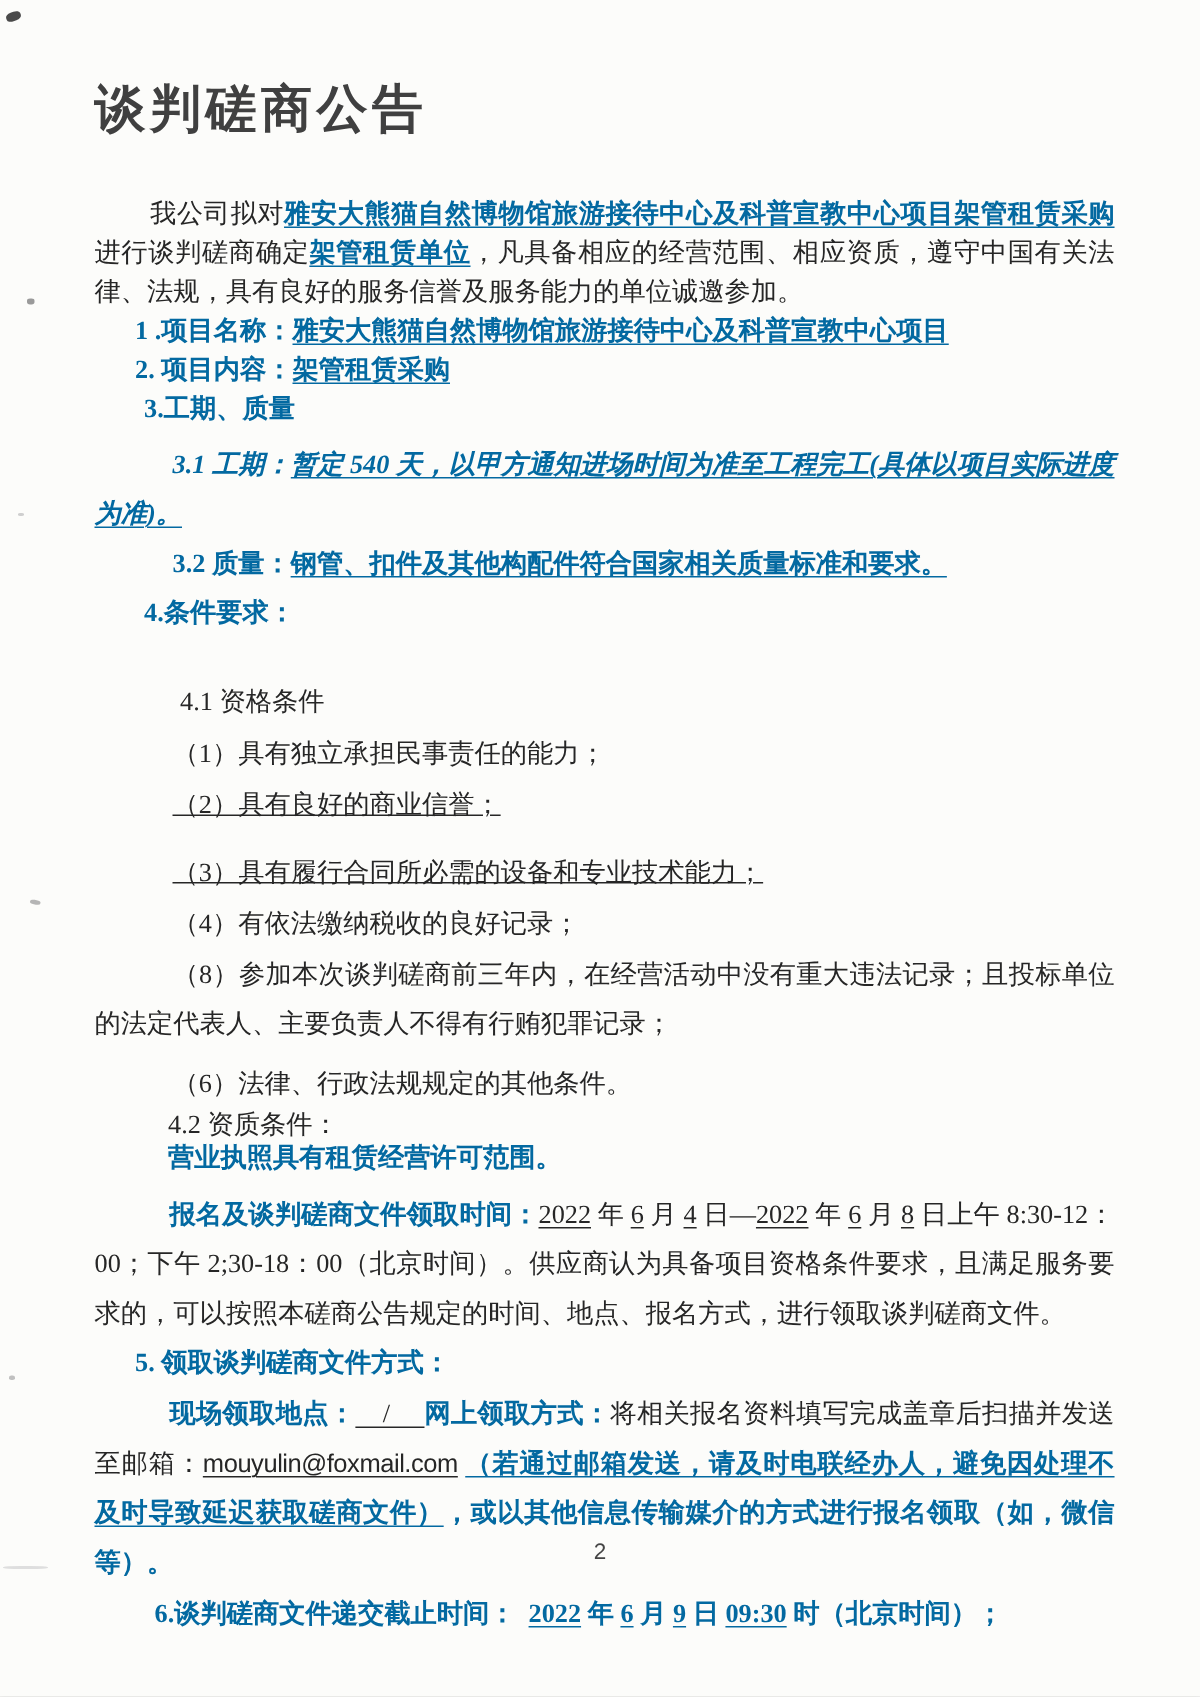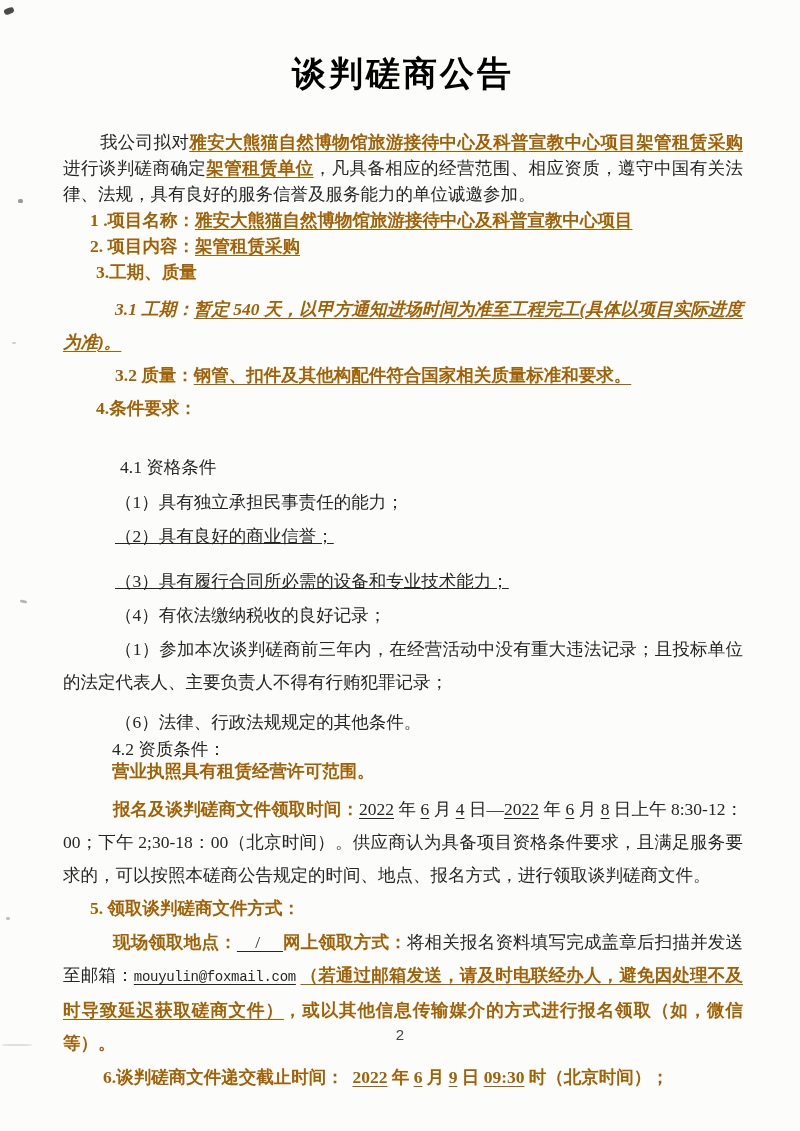--- a/index.html
+++ b/index.html
@@ -9,37 +9,36 @@
     margin:0 auto;
     background:#fcfcfa;
     font-family:"Liberation Serif","DejaVu Serif",serif;
     color:#252525;
     overflow:hidden;
     box-shadow:0 0 4px rgba(0,0,0,.15);
   }
   .content{position:absolute;left:63px;right:57px;top:0;}
   .doc-title{
     margin:52px 0 0 0;
-    text-align:center;
     font-size:34px;
     font-weight:bold;
     letter-spacing:3px;
-    color:#000000;
+    color:#404040;
     line-height:44px;
   }
   .block{
     font-size:17.5px;
     line-height:33px;
     text-align:justify;
     color:#262626;
   }
   .block.sa{line-height:26px;}
-  .b{font-weight:bold;color:#a16207;}
+  .b{font-weight:bold;color:#0369a1;}
   .u{text-decoration:underline;text-underline-offset:3px;text-decoration-thickness:1.2px;}
-  .mono{font-family:Liberation Mono, monospace;font-size:14px;letter-spacing:-0.3px;}
+  .mono{font-family:Liberation Sans, sans-serif;font-size:17px;letter-spacing:-0.3px;}
   .pagenum{
     position:absolute;top:1026px;left:0;width:100%;
     text-align:center;font-size:15px;color:#454545;
     font-family:"Liberation Sans",sans-serif;
   }
   .artifact{position:absolute;border-radius:40%;}
 </style>
 </head>
 <body>
 
@@ -52,21 +51,21 @@
         <div class="block sa" style="text-indent: 27px;"><span class="b">2.  项目内容：</span><span class="b u">架管租赁采购</span></div>
         <div class="block sa" style="text-indent: 33px;"><span class="b">3.工期、质量</span></div>
         <div class="block" style="text-indent: 52px; margin-top: 8px; font-style: italic;"><span class="b">3.1 工期：</span><span class="b u">暂定 540 天，以甲方通知进场时间为准至工程完工(具体以项目实际进度为准)。</span></div>
         <div class="block" style="text-indent: 52px;"><span class="b">3.2 质量：</span><span class="b u">钢管、扣件及其他构配件符合国家相关质量标准和要求。</span></div>
         <div class="block" style="text-indent: 33px;"><span class="b">4.条件要求：</span></div>
         <div class="block" style="text-indent: 57px; margin-top: 26px;"><span>4.1 资格条件</span></div>
         <div class="block" style="text-indent: 52px; margin-top: 2px;"><span>（1）具有独立承担民事责任的能力；</span></div>
         <div class="block" style="text-indent: 52px; margin-top: 1px; text-decoration: underline;"><span>（2）具有良好的商业信誉；</span></div>
         <div class="block" style="text-indent: 52px; margin-top: 12px; text-decoration: underline;"><span>（3）具有履行合同所必需的设备和专业技术能力；</span></div>
         <div class="block" style="text-indent: 52px; margin-top: 1px;"><span>（4）有依法缴纳税收的良好记录；</span></div>
-        <div class="block" style="text-indent: 52px; margin-top: 1px;"><span>（1）参加本次谈判磋商前三年内，在经营活动中没有重大违法记录；且投标单位的法定代表人、主要负责人不得有行贿犯罪记录；</span></div>
+        <div class="block" style="text-indent: 52px; margin-top: 1px;"><span>（8）参加本次谈判磋商前三年内，在经营活动中没有重大违法记录；且投标单位的法定代表人、主要负责人不得有行贿犯罪记录；</span></div>
         <div class="block" style="text-indent: 52px; margin-top: 7px;"><span>（6）法律、行政法规规定的其他条件。</span></div>
         <div class="block" style="text-indent: 49px; margin-top: -6px;"><span>4.2 资质条件：</span></div>
         <div class="block" style="text-indent: 49px; margin-top: -11px;"><span class="b">营业执照具有租赁经营许可范围。</span></div>
         <div class="block" style="text-indent: 50px; margin-top: 5px;"><span class="b">报名及谈判磋商文件领取时间：</span><span class="u">2022</span><span> 年 </span><span class="u">6</span><span> 月 </span><span class="u">4</span><span> 日—</span><span class="u">2022</span><span> 年 </span><span class="u">6</span><span> 月 </span><span class="u">8</span><span> 日上午 8:30-12：00；下午 2;30-18：00（北京时间）。供应商认为具备项目资格条件要求，且满足服务要求的，可以按照本磋商公告规定的时间、地点、报名方式，进行领取谈判磋商文件。</span></div>
         <div class="block" style="text-indent: 27px;"><span class="b">5.  领取谈判磋商文件方式：</span></div>
         <div class="block" style="text-indent: 50px; margin-top: 1px;"><span class="b">现场领取地点：</span><span class="u">&nbsp;&nbsp;&nbsp;&nbsp;/&nbsp;&nbsp;&nbsp;&nbsp;&nbsp;</span><span class="b">网上领取方式：</span><span>将相关报名资料填写完成盖章后扫描并发送至邮箱：</span><span class="u mono">mouyulin@foxmail.com</span><span>&nbsp;</span><span class="b u">（若通过邮箱发送，请及时电联经办人，避免因处理不及时导致延迟获取磋商文件）</span><span class="b">，或以其他信息传输媒介的方式进行报名领取（如，微信等）。</span></div>
         <div class="block" style="text-indent: 40px; margin-top: 1px;"><span class="b">6.谈判磋商文件递交截止时间：</span><span>&nbsp;&nbsp;</span><span class="b u">2022</span><span class="b"> 年 </span><span class="b u">6</span><span class="b"> 月 </span><span class="b u">9</span><span class="b"> 日 </span><span class="b u">09:30</span><span class="b"> 时（北京时间）；</span></div>
       </div>
   </div>
   <div class="pagenum">2</div>

